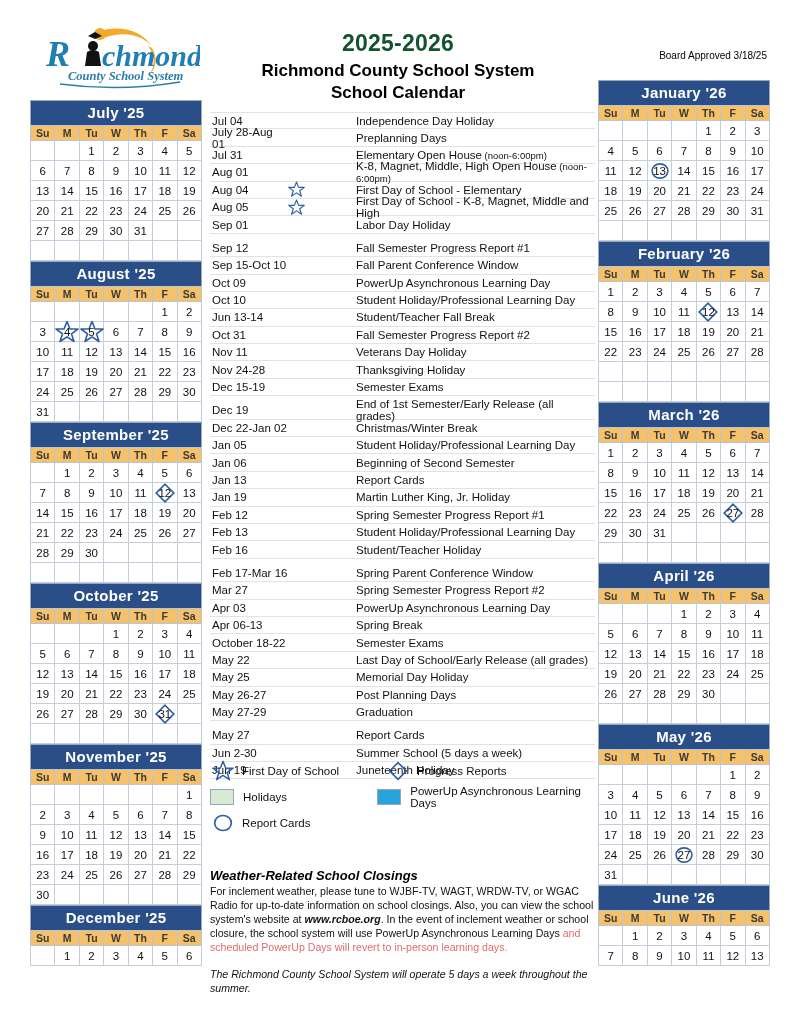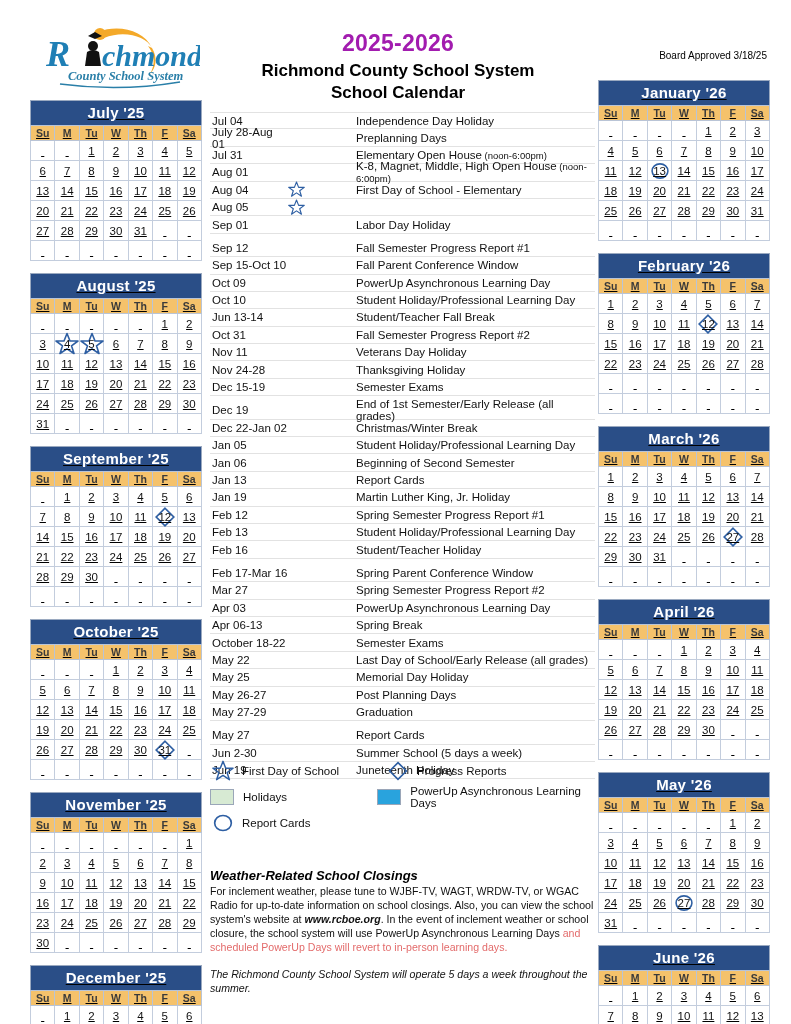--- a/index.html
+++ b/index.html
@@ -19,33 +19,33 @@
   .col-left  { position:absolute; left:30px;  top:100px; width:172px; }
   .col-right { position:absolute; left:598px; top:80px;  width:172px; }
   .col-mid   { position:absolute; left:210px; top:112px; width:385px; }
 
   
   .logo-wrap { position:absolute; left:40px; top:22px; width:160px; height:70px; }
   .logo-svg { display:block; }
 
   .title-block { position:absolute; left:228px; top:30px; width:340px; text-align:center; }
   .title-year {
-    font-size: 23px; font-weight: bold; color:#a21caf; letter-spacing:0.2px;
+    font-size: 23px; font-weight: bold; color:#14532d; letter-spacing:0.2px;
     line-height: 1.15;
   }
   .title-main {
     font-size: 17px; font-weight: bold; color:#000; line-height:1.25; margin-top:4px;
   }
   .board-approved {
     position:absolute; right:24px; top:50px;
     font-size: 10px; color:#000;
   }
 
   
-  .month { margin-bottom: 12px; text-decoration: underline; }
+  .month { margin-bottom: 0; }
   .month-title {
     background:#2a4e87; color:#fff; text-align:center;
     font-size:15px; font-weight:bold; padding:3px 0 4px;
     border:1px solid #9aa9c0; border-bottom:none;
     letter-spacing:0.3px;
   }
   table.cal { border-collapse: collapse; width:172px; table-layout:fixed;padding-left:6px; }
   table.cal th {
     background:#f5c26b; color:#3a3a3a; font-size:10.5px; font-weight:bold;
     height:15px; border:1px solid #b9c4d6; padding:0; text-align:center;
@@ -980,20 +980,21 @@
         </div>
         <div class="ev-desc"><span>First Day of School - Elementary</span></div>
       </div>
       <div class="ev">
         <div class="ev-date">Aug 05</div>
         <div class="ev-star">
           <svg width="17" height="17" viewBox="0 0 24 24">
             <polygon points="12,1.5 15,9 23,9 16.5,13.8 19,21.5 12,16.8 5,21.5 7.5,13.8 1,9 9,9" fill="none" stroke="#2e5fa3" stroke-width="1.6" stroke-linejoin="round"></polygon>
           </svg>
         </div>
+        <div class="ev-desc"><span>First Day of School - K-8, Magnet, Middle and High</span></div>
       </div>
       <div class="ev">
         <div class="ev-date">Sep 01</div>
         <div class="ev-star"></div>
         <div class="ev-desc"><span>Labor Day Holiday</span></div>
       </div>
       <div class="ev-gap"></div>
       <div class="ev">
         <div class="ev-date">Sep 12</div>
         <div class="ev-star"></div>

